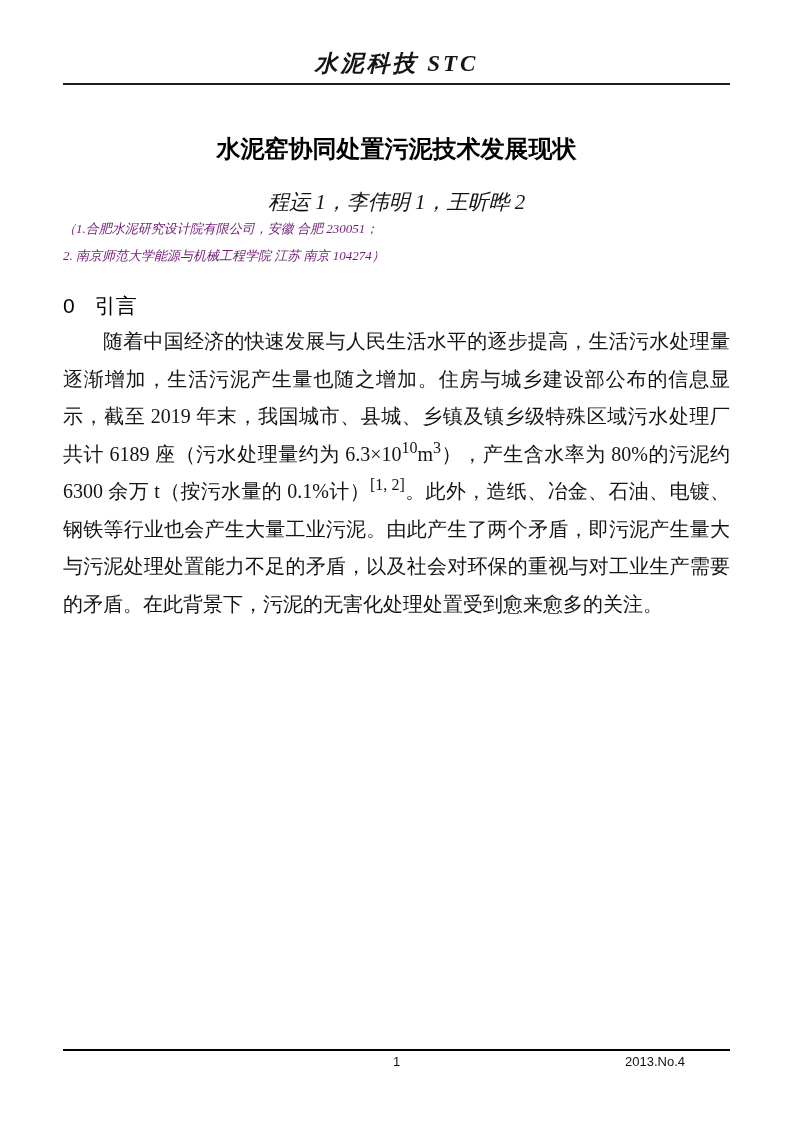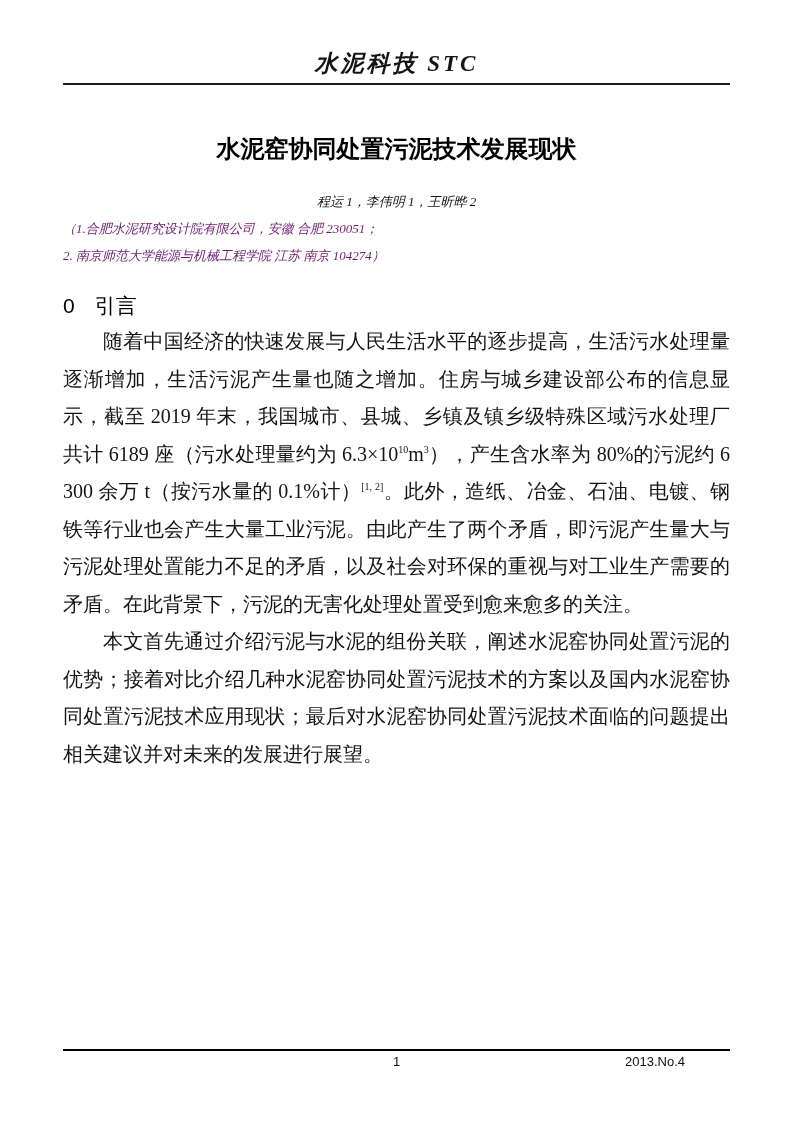--- a/index.html
+++ b/index.html
@@ -42,21 +42,21 @@
     text-align: center;
     font-family: "Liberation Sans", "DejaVu Sans", sans-serif;
     font-size: 24px;
     font-weight: bold;
     color: #000000;
     line-height: 40px;
   }
   .authors-line {
     margin-top: 20px;
     text-align: center;
-    font-size: 13px;
+    font-size: 21px;
     font-style: italic;
     line-height: 26px;
     color: #141414;
   }
   .affiliation-line {
     font-size: 13px;
     font-style: italic;
     line-height: 27px;
     color: #701a75;
   }
@@ -74,21 +74,21 @@
   .body-text { margin-top: 2px; }
   .body-text p {
     font-size: 20px;
     line-height: 37.5px;
     text-align: justify;
     text-indent: 2em;
     color: #141414;
     word-break: break-all;
   }
   .body-text sup {
-    font-size: 10px;
+    font-size: 16px;
     line-height: 0;
     vertical-align: super;
   }
   
   .footer {
     position: absolute;
     top: 1049px;
     left: 63px;
     width: 667px;
   }
@@ -131,21 +131,20 @@
 
     <div class="affiliation-line">（1.合肥水泥研究设计院有限公司，安徽 合肥 230051；</div>
     <div class="affiliation-line">2. 南京师范大学能源与机械工程学院 江苏 南京 104274）</div>
 
     <h2 class="section-heading">
       <span class="sec-num">0</span><span>引言</span>
     </h2>
 
     <div class="body-text">
       <p>随着中国经济的快速发展与人民生活水平的逐步提高，生活污水处理量逐渐增加，生活污泥产生量也随之增加。住房与城乡建设部公布的信息显示，截至 2019 年末，我国城市、县城、乡镇及镇乡级特殊区域污水处理厂共计 6189 座（污水处理量约为 6.3×10<sup>10</sup>m<sup>3</sup>），产生含水率为 80%的污泥约 6300 余万 t（按污水量的 0.1%计）<sup>[1, 2]</sup>。此外，造纸、冶金、石油、电镀、钢铁等行业也会产生大量工业污泥。由此产生了两个矛盾，即污泥产生量大与污泥处理处置能力不足的矛盾，以及社会对环保的重视与对工业生产需要的矛盾。在此背景下，污泥的无害化处理处置受到愈来愈多的关注。</p>
-      <p>本文首先通过介绍污泥与水泥的组份关联，阐述水泥窑协同处置污泥的优势；接着对比介绍几种水泥窑协同处置污泥技术的方案以及国内水泥窑协同处置污泥技术应用现状；最后对水泥窑协同处置污泥技术面临的问题提出相关建议并对未来的发展进行展望。</p>
     </div>
 
   </div>
 
   <div class="footer">
     <hr class="footer-rule">
     <div class="footer-row">
       <span class="page-number">1</span>
       <span class="issue-label">2013.No.4</span>
     </div>

